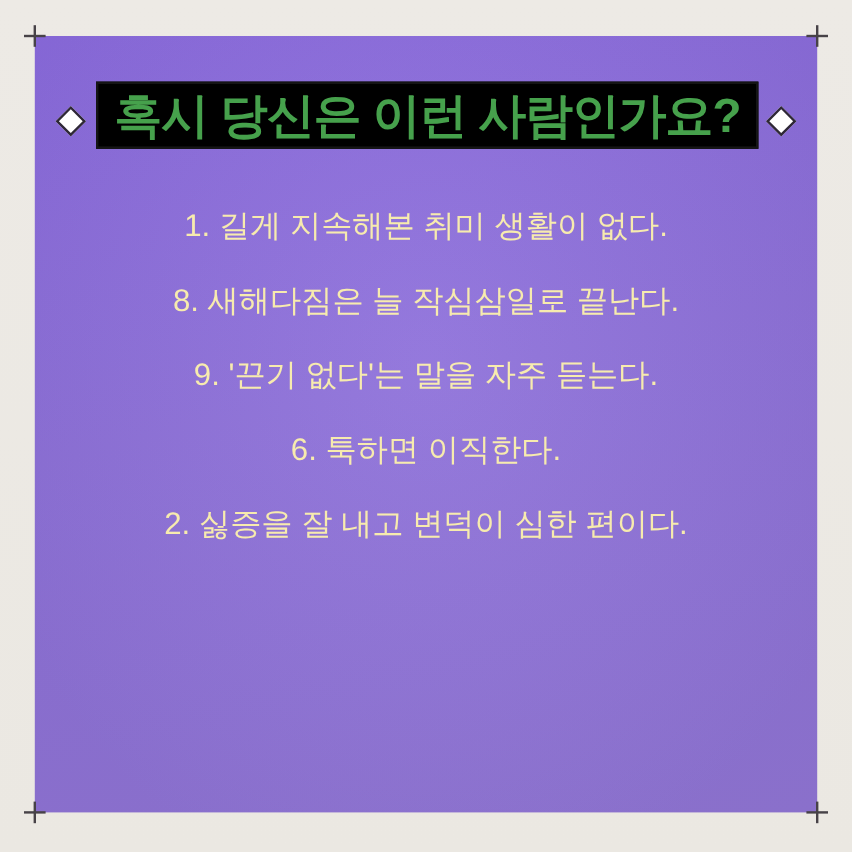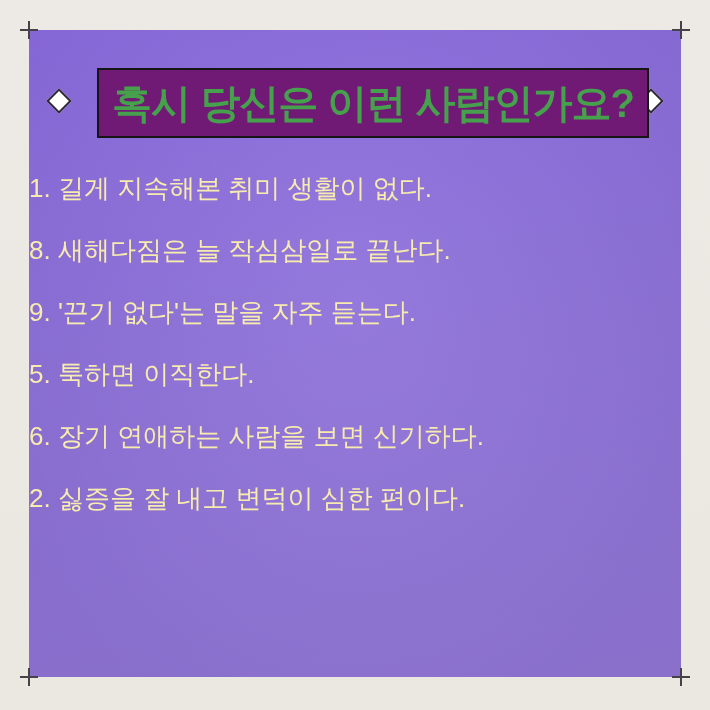--- a/index.html
+++ b/index.html
@@ -44,28 +44,27 @@
   .crop.tr { left: 681px; top: 30px; }
   .crop.bl { left: 29px;  top: 677px; }
   .crop.br { left: 681px; top: 677px; }
 
   
   .title-box {
     position: absolute;
     left: 80px;
     top: 68px;
     width: 552px;
-    height: 70px;
-    background: #701a75;
+    height: 56px;
+    background: #000000;
     border: 2px solid #151515;
     box-sizing: border-box;
     display: flex;
     align-items: center;
     justify-content: center;
-    margin-left: 17px;
   }
   .title-text {
     color: #46a14c;
     font-size: 40px;
     font-weight: bold;
     letter-spacing: -1px;
     white-space: nowrap;
   }
 
   
@@ -90,21 +89,21 @@
     flex-direction: column;
     gap: 30px;
     list-style: none;
     margin: 0;
     padding: 0;
   }
   .checklist li {
     color: #f7ebae;
     font-size: 26px;
     line-height: 32px;
-    text-align: left;
+    text-align: center;
     letter-spacing: 0px;
     white-space: nowrap;
   }
 </style>
 </head>
 <body>
 
 <div class="card"></div>
 
 <div class="crop tl">
@@ -128,16 +127,15 @@
 <div class="diamond right"></div>
 
 <div class="title-box">
   <span class="title-text">혹시 당신은 이런 사람인가요?</span>
 </div>
 
 <ul class="checklist">
   <li>1. 길게 지속해본 취미 생활이 없다.</li>
   <li>8. 새해다짐은 늘 작심삼일로 끝난다.</li>
   <li>9. '끈기 없다'는 말을 자주 듣는다.</li>
-  <li>5. 툭하면 이직한다.</li>
-  <li>6. 장기 연애하는 사람을 보면 신기하다.</li>
+  <li>6. 툭하면 이직한다.</li>
   <li>2. 싫증을 잘 내고 변덕이 심한 편이다.</li>
 </ul>
 
 </body></html>

